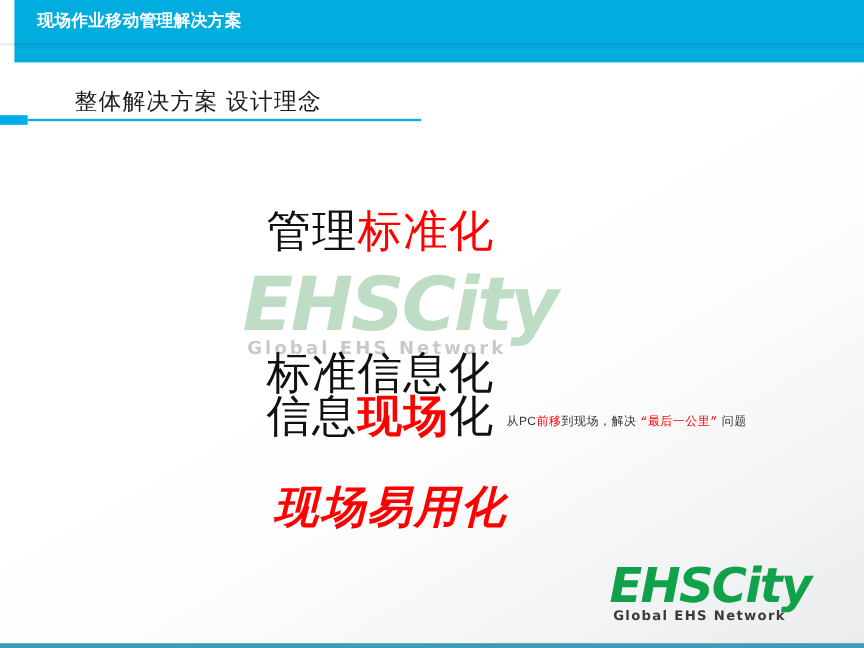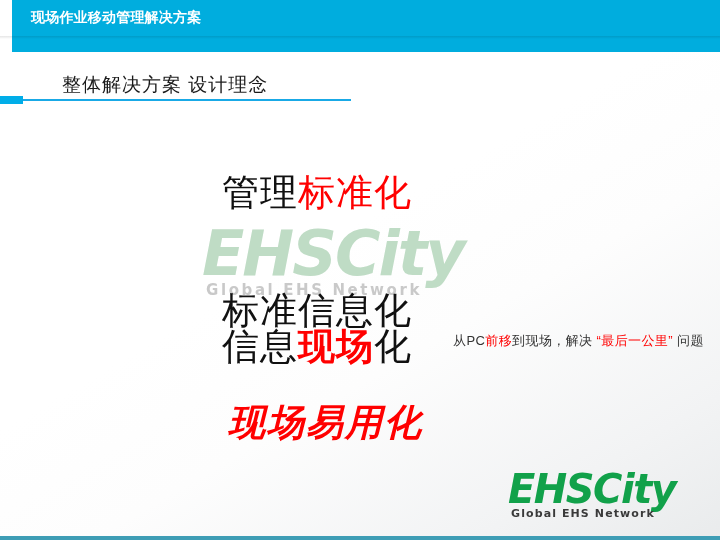--- a/index.html
+++ b/index.html
@@ -136,36 +136,36 @@
     top: 398px;
     font-size: 37px;
     font-weight: bold;
     letter-spacing: 2px;
     color: #FF0000;
     font-style: italic;
   }
 
   .accent-red {
     color: #FF0000;
+    font-family: Liberation Mono, monospace;
   }
   .accent-red-bold {
     color: #FF0000;
     font-weight: bold;
   }
 
   
   #line-3-note {
     position: absolute;
     left: 422px;
-    top: 332px;
-    font-size: 13px;
+    top: 344px;
+    font-size: 10px;
     color: #333333;
     white-space: nowrap;
     letter-spacing: 0.4px;
-    margin-left: 31px;
   }
   #line-3-note .accent-red {
     color: #FF0000;
   }
 
   
   #corner-logo {
     position: absolute;
     left: 508px;
     top: 470px;

